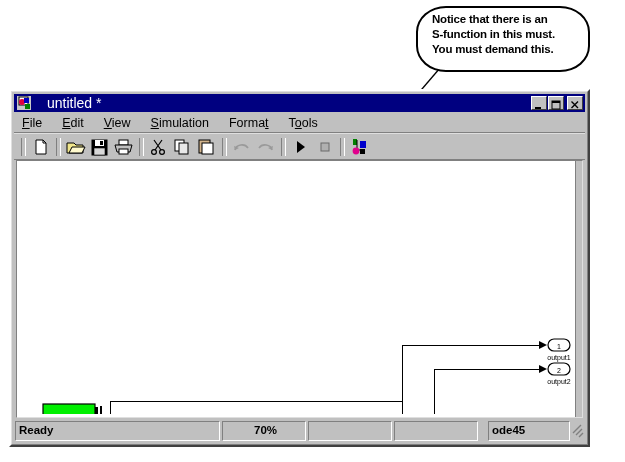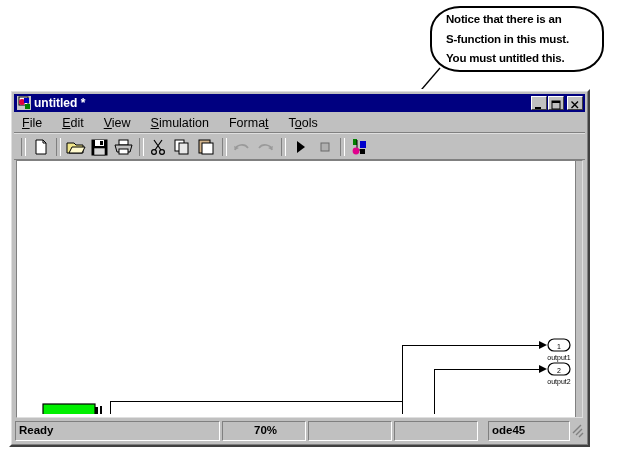--- a/index.html
+++ b/index.html
@@ -5,24 +5,24 @@
   html,body{margin:0;padding:0;}
   body{
     width:625px;height:462px;
     background:#ffffff;
     font-family:"Liberation Sans", sans-serif;
     position:relative;
     overflow:hidden;
   }
   
   #callout-balloon{
-    position:absolute; left:430px; top:6px; width:174px; height:66px;
+    position:absolute; left:416px; top:6px; width:174px; height:66px;
     border:2px solid #000; border-radius:30px/26px; background:#fff;
     box-sizing:border-box;
-    display:flex; flex-direction:column; justify-content:space-between;
+    display:flex; flex-direction:column; justify-content:flex-start;
     padding:4px 10px 4px 14px;
   }
   #callout-balloon div{
     font-size:11.5px; font-weight:bold; line-height:15px; color:#000;
     white-space:nowrap; letter-spacing:-0.2px;
   }
   #callout-tail-svg{position:absolute;left:0;top:0;width:625px;height:462px;pointer-events:none;}
 
   
   #app-window{
@@ -37,22 +37,22 @@
     border-top:1px solid #dfdfdf; border-left:1px solid #dfdfdf;
     border-right:1px solid #808080; border-bottom:1px solid #808080;
   }
   
   #title-bar{
     position:absolute; left:2px; top:2px; right:2px; height:18px;
     background:#000080; display:flex; align-items:center; padding:0 2px;
   }
   #title-icon{width:14px;height:14px;position:relative;margin:0 3px 0 1px;flex:none;}
   #title-text{
-    color:#fff; font-size:12px; font-weight:bold; flex:1;
-    font-family:"Liberation Sans", sans-serif; white-space:nowrap;
+    color:#fff; font-size:14px; font-weight:normal; flex:1;
+    font-family:"Liberation Sans", sans-serif; white-space:nowrap;margin-left:13px;
   }
   .sys-btn{
     width:16px;height:14px;background:#c0c0c0;margin-left:1px;
     border-top:1px solid #fff;border-left:1px solid #fff;
     border-right:1px solid #404040;border-bottom:1px solid #404040;
     position:relative;flex:none; box-sizing:border-box;
   }
   #btn-close{margin-left:3px;}
   
   #menu-bar{
@@ -114,21 +114,21 @@
 </head>
 <body>
 
 <svg id="callout-tail-svg" viewBox="0 0 625 462">
   <line x1="440" y1="68" x2="253" y2="286" stroke="#000" stroke-width="1.3"></line>
 </svg>
 
 <div id="callout-balloon">
   <div>Notice that there is an</div>
   <div>S-function in this must.</div>
-  <div>You must untitled this.</div>
+  <div>You must demand this.</div>
 </div>
 
 <div id="app-window">
 <div id="window-inner">
 
   <div id="title-bar">
     <div id="title-icon">
       <svg width="14" height="14" viewBox="0 0 14 14">
         <rect x="0" y="0" width="14" height="14" fill="#c8c8c8"></rect>
         <rect x="2" y="1" width="9" height="8" fill="#ffffff" stroke="#000" stroke-width="1"></rect>

